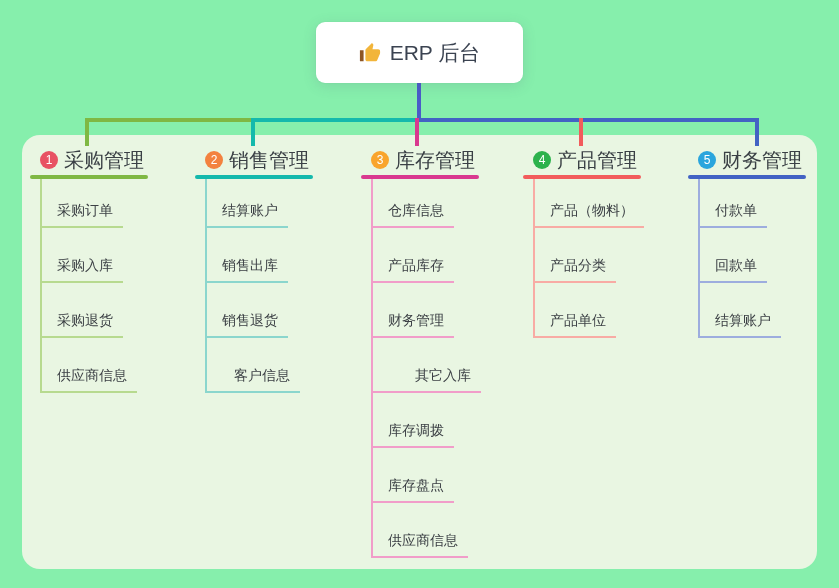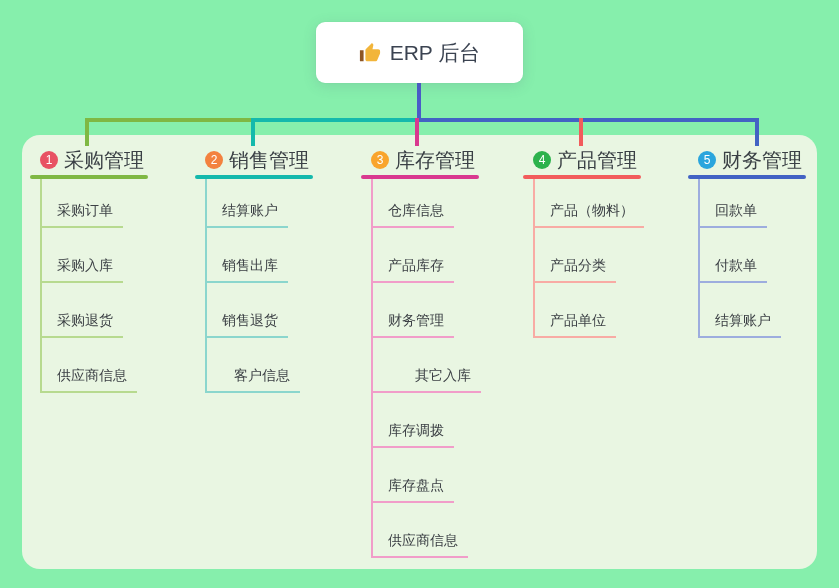--- a/index.html
+++ b/index.html
@@ -156,24 +156,24 @@
 
   <div class="branch" style="left: 688px;">
     <div class="branch-header">
       <span class="badge" style="background: rgb(42, 165, 221);">5</span>
       <span class="branch-label" style="color: rgb(58, 64, 69);">财务管理</span>
     </div>
     <div class="branch-underline" style="background: rgb(66, 99, 196);"></div>
     <div class="branch-vline" style="background: rgb(157, 173, 222); height: 159px;"></div>
     <div class="children">
           <div class="child" style="border-bottom-color: rgb(157, 173, 222);">
-            <span style="color: rgb(60, 64, 69);">回款单</span>
+            <span style="color: rgb(60, 64, 69);">付款单</span>
           </div>
           <div class="child" style="border-bottom-color: rgb(157, 173, 222);">
-            <span style="color: rgb(60, 64, 69);">付款单</span>
+            <span style="color: rgb(60, 64, 69);">回款单</span>
           </div>
           <div class="child" style="border-bottom-color: rgb(157, 173, 222);">
             <span style="color: rgb(60, 64, 69);">结算账户</span>
           </div>
         </div>
   </div>
 </div>
 </div>
 
 </body></html>

